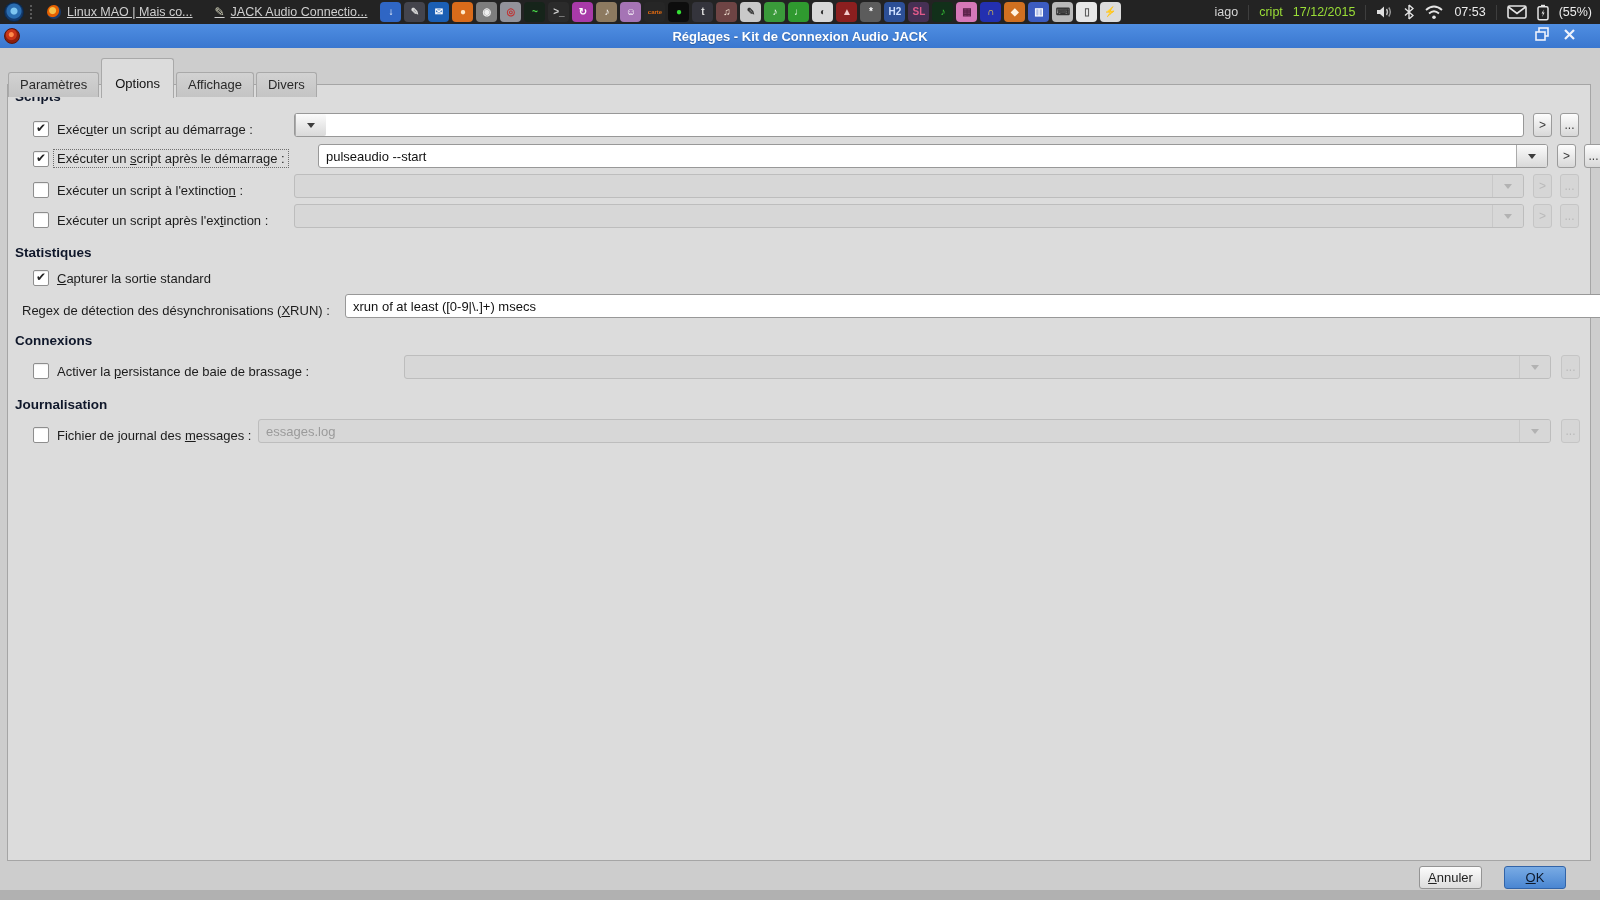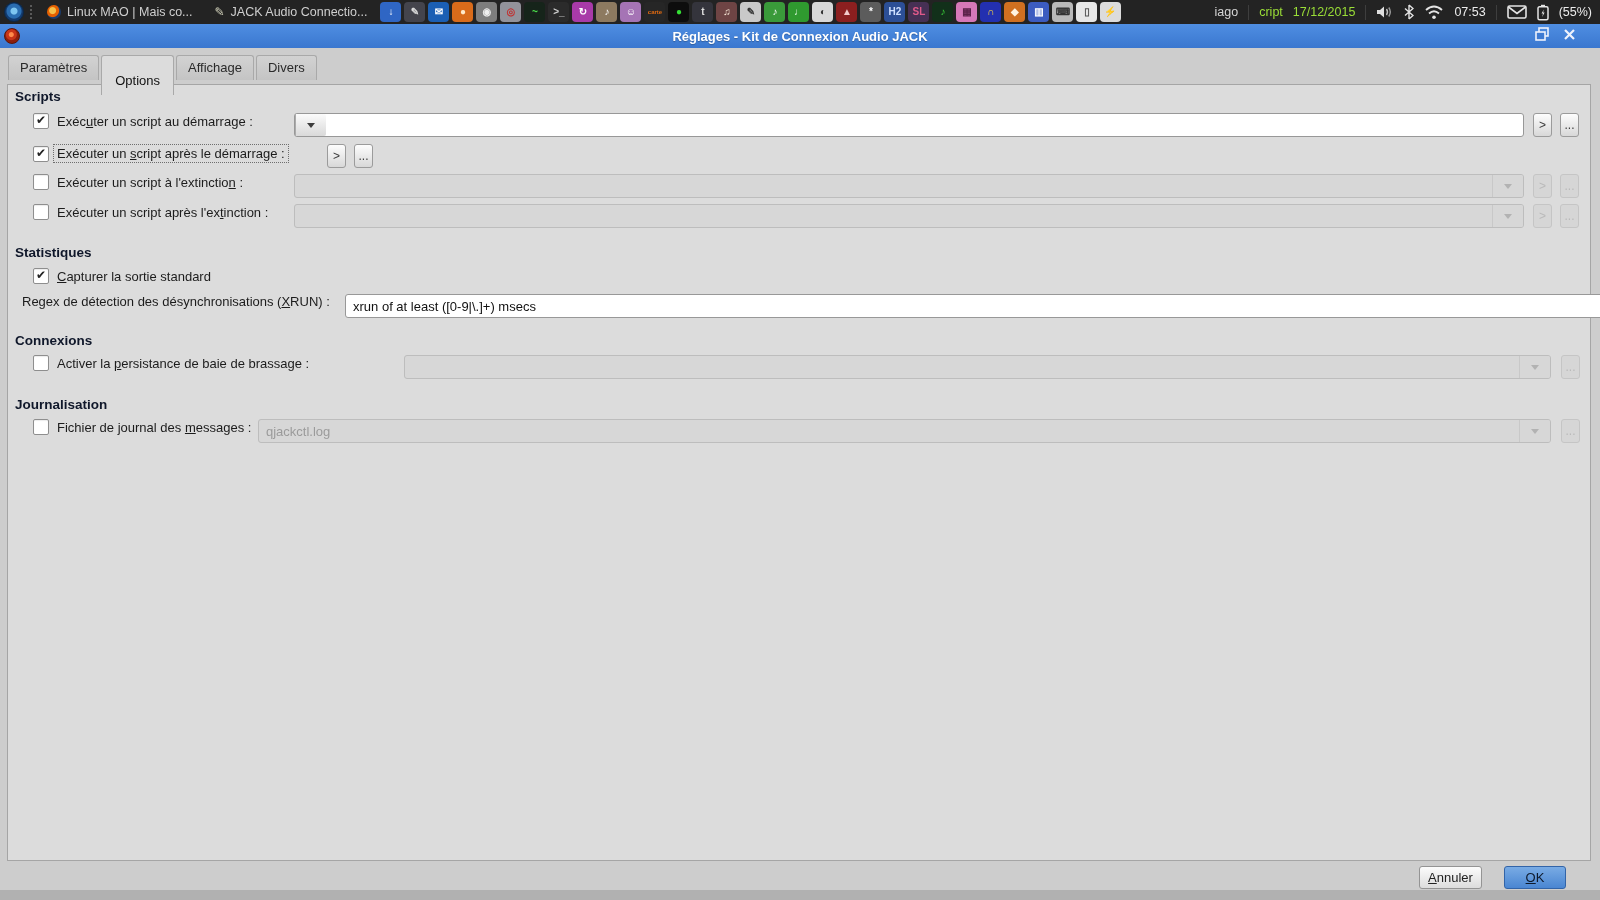--- a/index.html
+++ b/index.html
@@ -7,21 +7,21 @@
        font-family:"Liberation Sans",sans-serif;background:#cdcdcd;}
 
   
   .panel{position:absolute;left:0;top:0;width:1600px;height:24px;background:#232323;
          display:flex;align-items:center;gap:4px;padding:0 8px 0 4px;box-sizing:border-box;
          color:#d0d0d0;font-size:12.5px;}
   .menu-icon{width:18px;height:18px;border-radius:50%;flex:0 0 auto;
              background:radial-gradient(circle at 50% 45%, #7ec6f0 0 3px, #2a6db0 4px 7px, #123a6e 8px);
              border:1px solid #0c2848;}
   .handle{height:14px;border-left:2px dotted #5a5a5a;margin:0 2px;}
-  .winbtn{display:flex;align-items:center;gap:6px;height:24px;padding:0 9px;flex:0 0 auto;}
+  .winbtn{display:flex;align-items:center;gap:6px;height:24px;padding:0 9px;flex:0 0 auto;text-decoration:underline;}
   .winbtn .wlabel{white-space:nowrap;color:#cfcfcf;}
   .ffdot{width:14px;height:14px;border-radius:50%;flex:0 0 auto;
          background:radial-gradient(circle at 40% 40%, #f4c04a 0 3px, #e66000 4px 6px, #1a3c6e 7px);}
   .pencil{color:#d8d8c0;font-size:12px;}
   .launchers{display:flex;align-items:center;gap:3px;flex:0 0 auto;}
   .licon{width:21px;height:20px;border-radius:4px;display:flex;align-items:center;justify-content:center;
          font-size:10px;font-weight:bold;overflow:hidden;flex:0 0 auto;line-height:1;}
   .pright{margin-left:auto;display:flex;align-items:center;gap:10px;flex:0 0 auto;}
   .psep{height:15px;border-left:1px solid #3e3e3e;}
   .uname{color:#d6d6d6;}
@@ -34,28 +34,28 @@
             background:linear-gradient(#4f8ee2,#3a77cf);display:flex;align-items:center;}
   .tb-icon{width:14px;height:14px;border-radius:50%;margin-left:4px;flex:0 0 auto;
            background:radial-gradient(circle at 45% 40%, #ff8a4a 0 2px, #c83418 3px 5px, #8c1f0c 6px);
            border:1px solid #5c1408;z-index:2;}
   .tb-title{position:absolute;left:0;right:0;text-align:center;color:#ffffff;
             font-weight:bold;font-size:13px;text-shadow:0 1px 1px rgba(0,0,0,.25);}
   .tb-ctrls{margin-left:auto;display:flex;align-items:center;gap:13px;margin-right:24px;z-index:2;}
 
   
   .dialog{position:absolute;left:0;top:48px;width:1600px;height:852px;background:#cdcdcd;}
-  .tabs{position:absolute;left:8px;top:7px;display:flex;align-items:flex-start;height:30px;z-index:2;}
+  .tabs{position:absolute;left:8px;top:19px;display:flex;align-items:flex-end;height:30px;z-index:2;}
   .tab{background:linear-gradient(#d2d2d2,#c4c4c4);border:1px solid #a9a9a9;border-bottom:none;
        border-radius:3px 3px 0 0;padding:4px 11px 5px;font-size:13px;color:#2a2a2a;margin-right:2px;}
   .tab.active{background:#dcdcdc;padding:17px 13px 7px;margin-bottom:-1px;color:#111;}
   .page{position:absolute;left:7px;top:36px;width:1584px;height:777px;background:#dcdcdc;
         border:1px solid #a5a5a5;box-sizing:border-box;z-index:1;}
   .sect{position:absolute;left:7px;font-weight:bold;font-size:13.5px;color:#0f172a;}
-  .row{position:absolute;display:flex;align-items:flex-start;height:24px;font-size:13px;color:#1c1c1c;}
+  .row{position:absolute;display:flex;align-items:flex-end;height:24px;font-size:13px;color:#1c1c1c;}
   .lblbox{display:flex;align-items:center;gap:8px;flex:0 0 auto;box-sizing:border-box;}
   .lbltext{white-space:nowrap;}
   .focused{border:1px dotted #6e6e6e;padding:1px 3px;margin-left:-4px;}
   .cb{width:14px;height:14px;background:#ffffff;border:1px solid #8e8e8e;border-radius:2px;
       display:inline-flex;align-items:center;justify-content:center;flex:0 0 auto;
       font-family:"DejaVu Sans",sans-serif;font-size:12px;color:#222;box-shadow:inset 0 1px 1px rgba(0,0,0,.08);}
   .cb.checked::after{content:"✔";margin-top:-2px;}
   .combo{height:24px;box-sizing:border-box;background:#fff;border:1px solid #989898;border-radius:3px;
          display:flex;align-items:center;flex:0 0 auto;}
   .combo .ctxt{flex:1;padding:0 7px;color:#111;white-space:nowrap;overflow:hidden;}
@@ -214,20 +214,26 @@
       </div>
       <div class="mini" style="margin-left:9px">&gt;</div>
       <div class="mini" style="margin-left:8px">...</div>
     </div>
 
     <div class="row" style="left:25px;top:59px">
       <span class="lblbox" style="width:285px">
         <span class="cb checked"></span>
         <span class="lbltext focused">Exécuter un <u>s</u>cript après le démarrage :</span>
       </span>
+      <div class="combo" style="width:1230px">
+        <span class="ctxt">pulseaudio --start</span>
+        <span class="cbtn">
+            <span class="arr"></span>
+          </span>
+      </div>
       <div class="mini" style="margin-left:9px">&gt;</div>
       <div class="mini" style="margin-left:8px">...</div>
     </div>
 
     <div class="row" style="left:25px;top:89px">
       <span class="lblbox" style="width:261px">
         <span class="cb"></span>
         <span class="lbltext">Exécuter un script à l'extinctio<u>n</u> :</span>
       </span>
       <div class="combo disabled" style="width:1230px">
@@ -293,21 +299,21 @@
     </div>
 
     <div class="sect" style="top:312px">Journalisation</div>
 
     <div class="row" style="left:25px;top:334px">
       <span class="lblbox" style="width:225px">
         <span class="cb"></span>
         <span class="lbltext">Fichier de journal des <u>m</u>essages :</span>
       </span>
       <div class="combo disabled" style="width:1293px">
-        <span class="ctxt ph">qjackctl.log</span>
+        <span class="ctxt ph">essages.log</span>
         <span class="cbtn">
             <span class="arr"></span>
           </span>
       </div>
       <div class="mini disabled" style="margin-left:10px">...</div>
     </div>
 
   </div>
 
   <div class="pushbtn" style="left:1419px;top:818px;width:63px"><u>A</u>nnuler</div>

